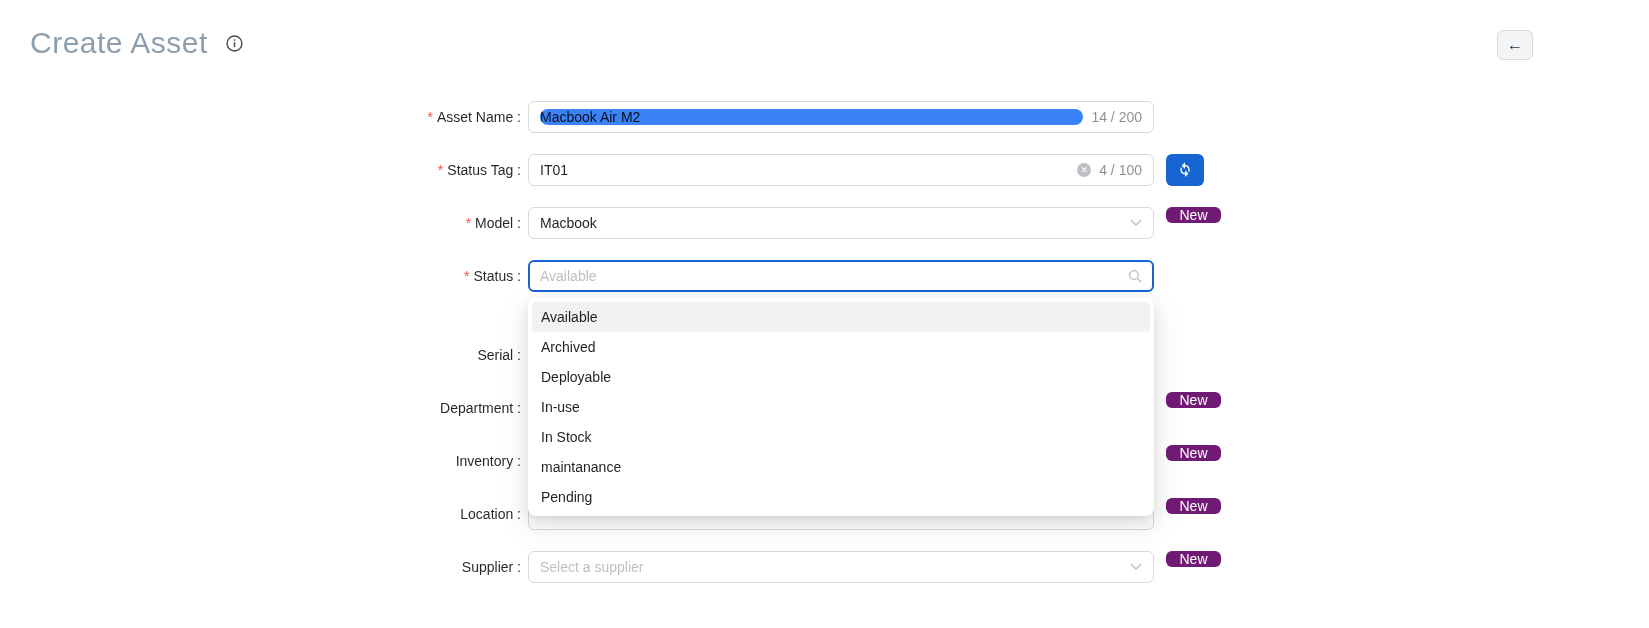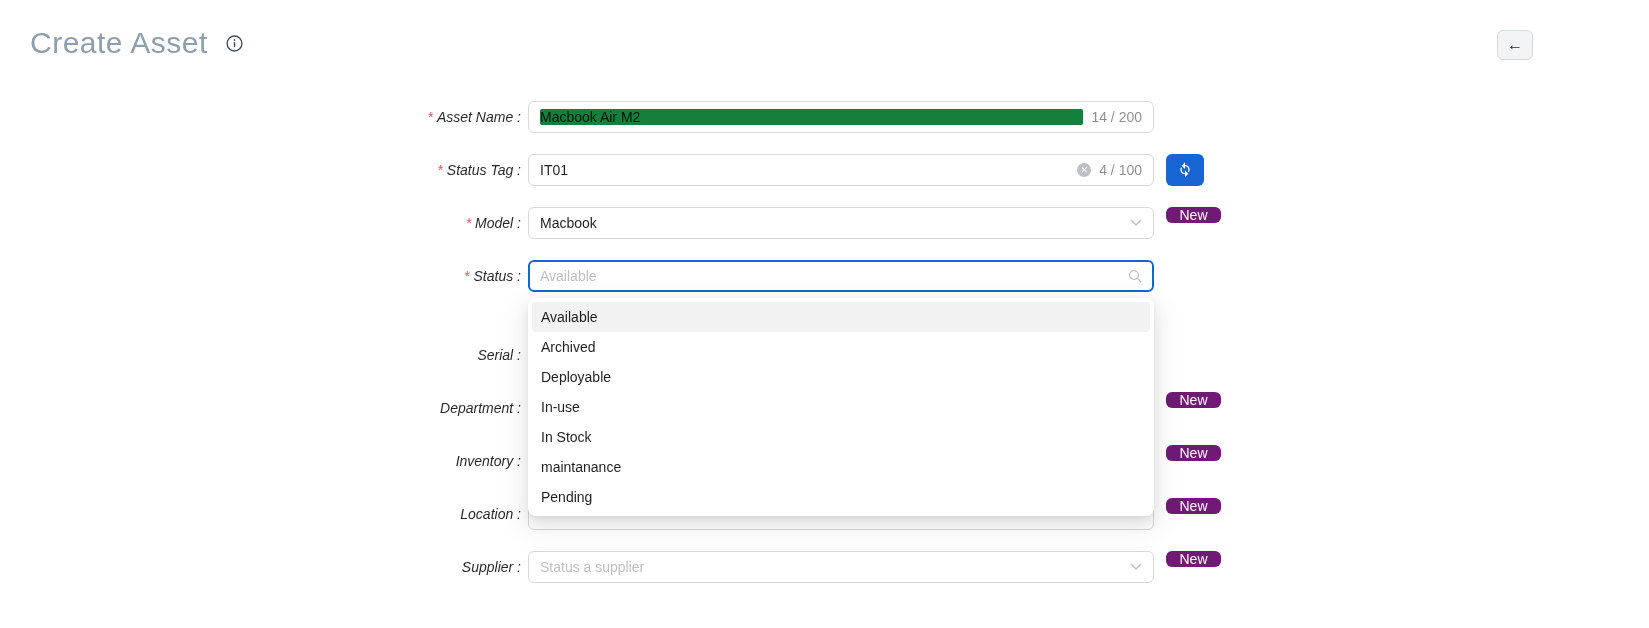--- a/index.html
+++ b/index.html
@@ -16,33 +16,33 @@
   .back-btn {
     position:absolute; left:1497px; top:30px; width:36px; height:30px;
     background:#f3f4f6; border:1px solid #d5d9dd; border-radius:6px;
     display:flex; align-items:center; justify-content:center;
     font-size:16px; color:#1f2937; cursor:pointer;
   }
   
   .row { position:absolute; left:0; width:100%; height:32px; }
   .flabel {
     position:absolute; left:0; top:0; width:521px; height:32px; line-height:32px;
-    text-align:right; font-size:14px; color:rgba(0,0,0,.85); white-space:nowrap;font-style:italic;
+    text-align:right; font-size:14px; color:rgba(0,0,0,.85); white-space:nowrap;
   }
   .req { color:#ff4d4f; margin-right:4px; font-size:14px; }
   .ctrl {
     position:absolute; left:528px; top:0; width:626px; height:32px;
     border:1px solid #d9d9d9; border-radius:6px; background:#fff;
     display:flex; align-items:center; padding:0 11px;
     font-size:14px; color:rgba(0,0,0,.88); cursor:text;
   }
   .ctrl.select { cursor:pointer; }
   .ctrl.focus { border:2px solid #1765d2; padding:0 10px; }
   .value { flex:1; text-align:left; white-space:nowrap; overflow:hidden; }
-  .value.selected { background:#15803d; border-radius:2px; }
+  .value.selected { background:#3b82f6; border-radius:8px; }
   .placeholder { flex:1; color:#bfbfbf; white-space:nowrap; overflow:hidden; }
   .counter { color:rgba(0,0,0,.45); margin-left:8px; white-space:nowrap; }
   .clear {
     width:14px; height:14px; border-radius:50%; background:#bdc1c6; color:#fff;
     font-size:9px; line-height:14px; text-align:center; margin-left:8px; cursor:pointer;
     flex:0 0 auto;
   }
   .icon-right { display:inline-flex; margin-left:8px; flex:0 0 auto; }
   
   .btn-new {
@@ -164,21 +164,21 @@
 
   <div class="row" style="top:498px">
     <div class="flabel"><span>Location :</span></div>
     <div class="ctrl select"></div>
     <button class="btn-new">New</button>
   </div>
 
   <div class="row" style="top:551px">
     <div class="flabel"><span>Supplier :</span></div>
     <div class="ctrl select">
-      <span class="placeholder">Status a supplier</span>
+      <span class="placeholder">Select a supplier</span>
       <span class="icon-right">
         <svg width="12" height="8" viewBox="0 0 12 8">
             <path d="M1 1l5 5 5-5" fill="none" stroke="#bfbfbf" stroke-width="1.5"></path>
           </svg>
       </span>
     </div>
     <button class="btn-new">New</button>
   </div>
 
   <div class="dropdown">

